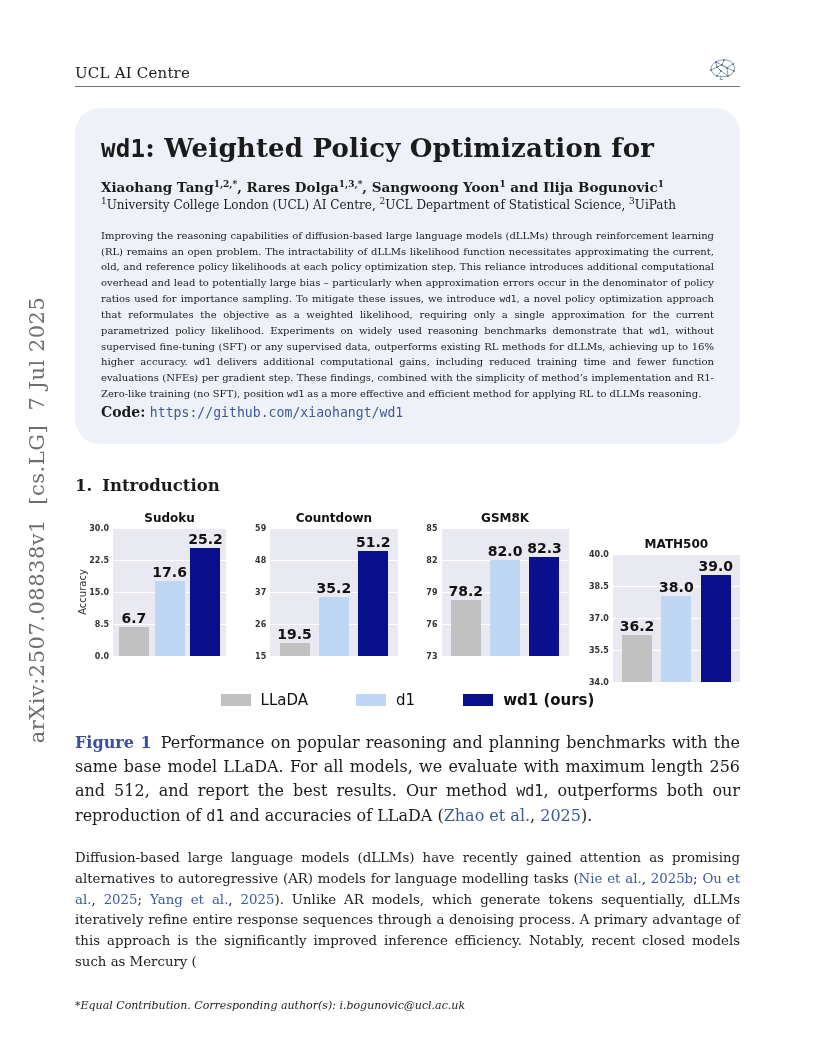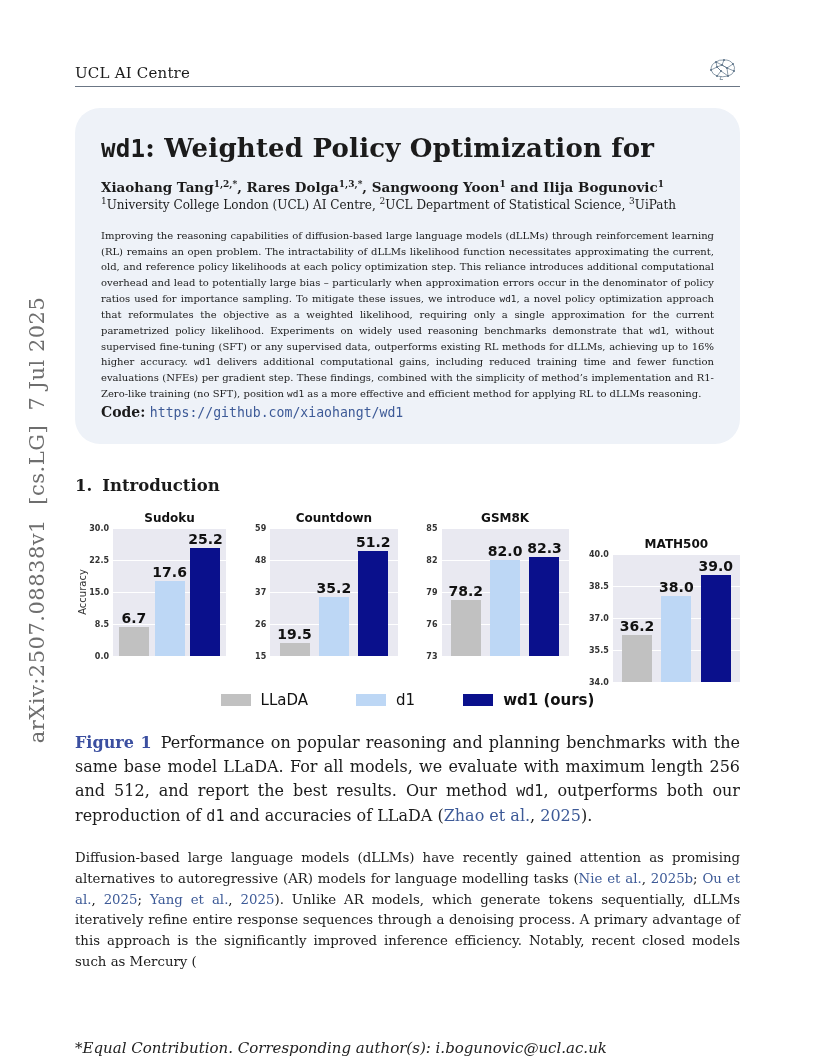--- a/index.html
+++ b/index.html
@@ -68,21 +68,21 @@
 
   
   .caption{margin-top:22px;font-size:16px;line-height:1.52;text-align:justify;}
   .cap-label{color:#3b4fa0;font-weight:bold;margin-right:9px;}
 
   
   .body-par{margin-top:20px;font-size:13.3px;line-height:1.56;text-align:justify;}
 
   
   .footnote{position:absolute;top:999px;left:75px;width:665px;
-            font-size:15px;font-style:italic;color:#222;margin-top:40px;}
+            font-size:11px;font-style:italic;color:#222;}
 </style>
 </head>
 <body>
 
 <div class="page">
 
   <div class="arxiv-side">arXiv:2507.08838v1  [cs.LG]  7 Jul 2025</div>
 
   <div class="content">
     <header>

